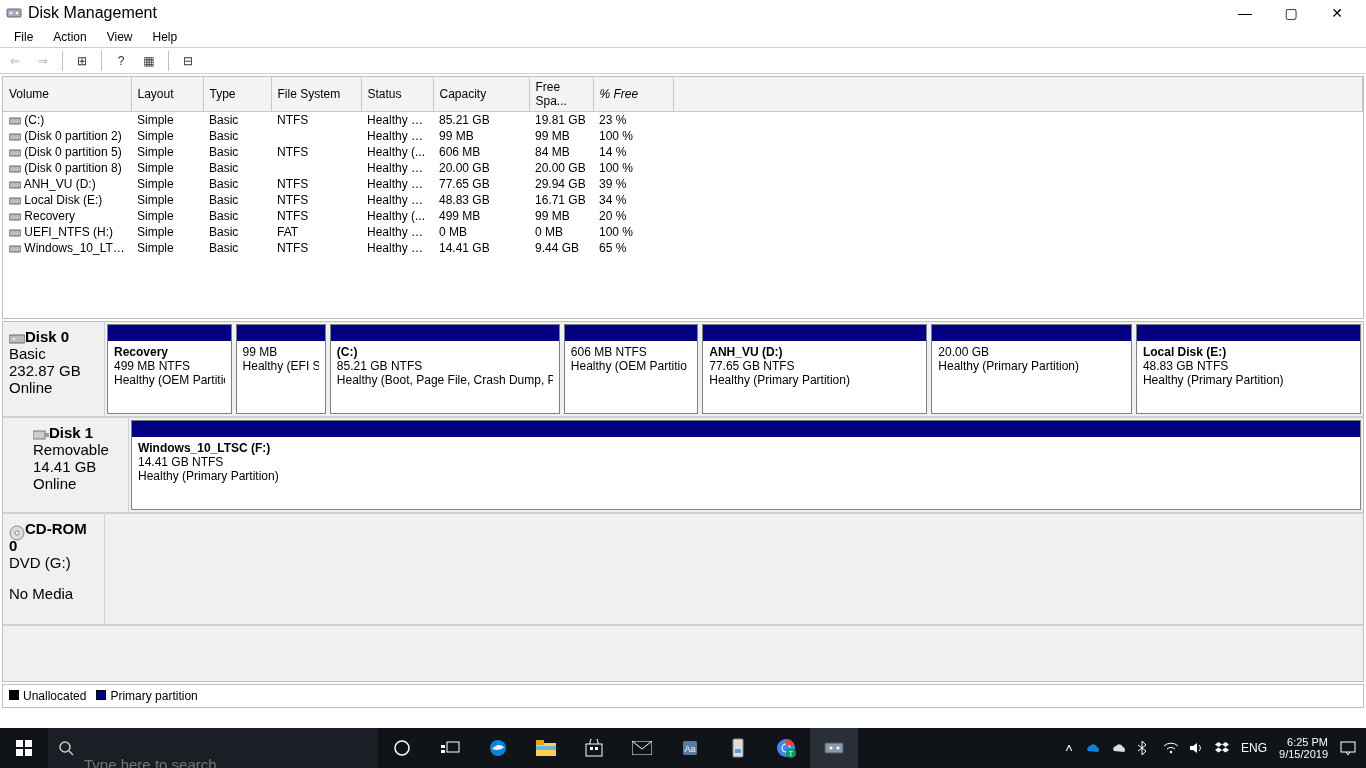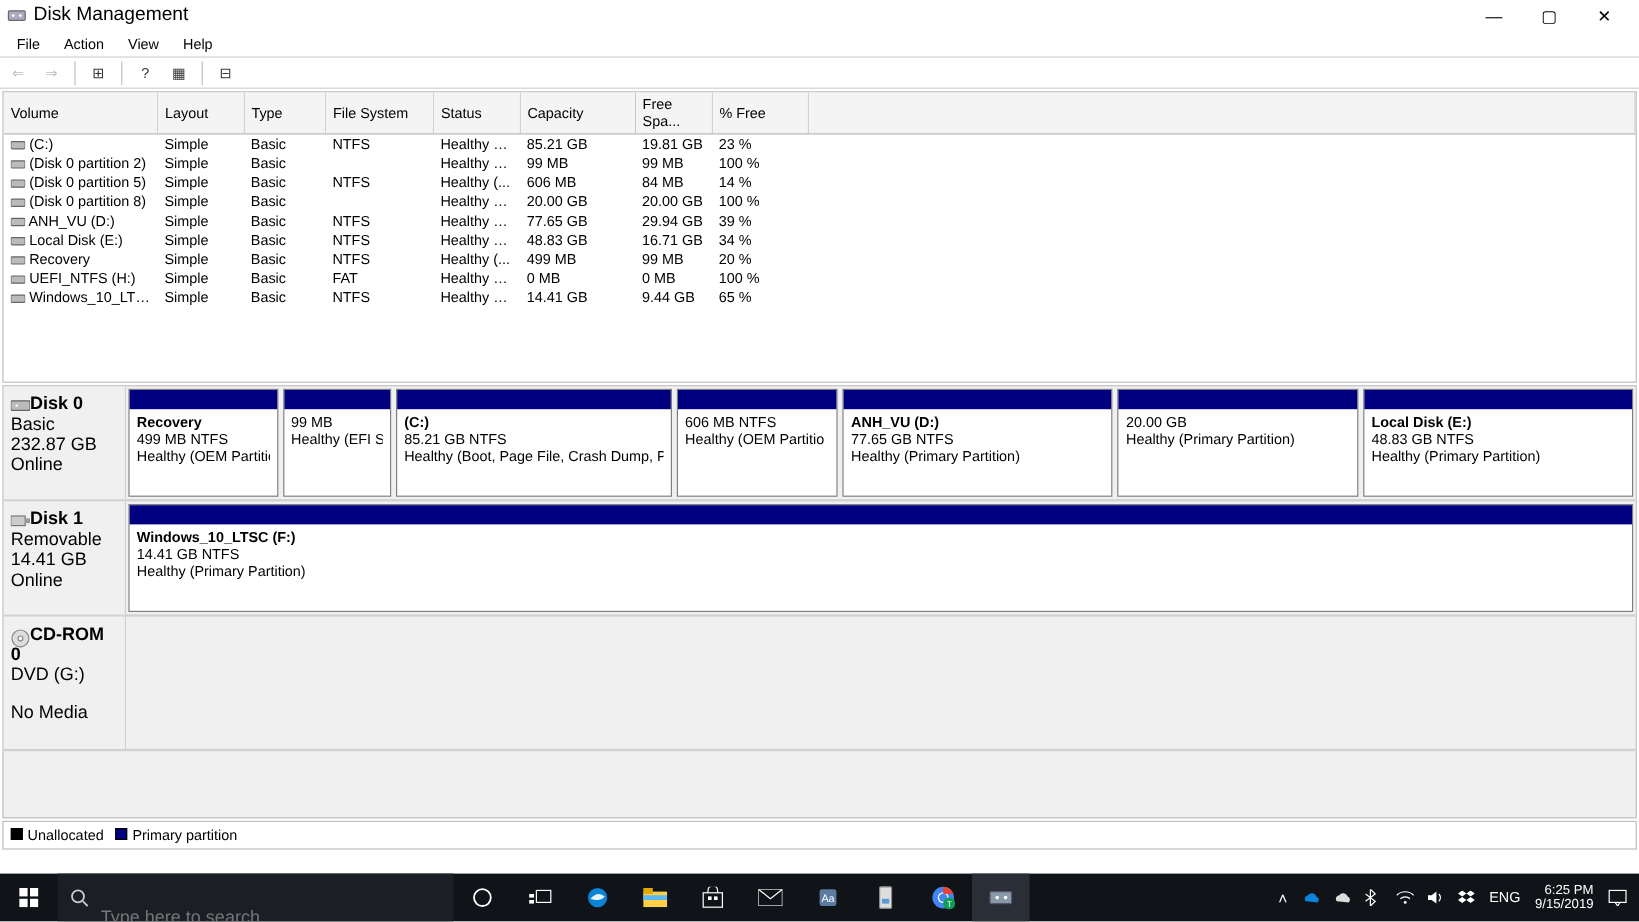--- a/index.html
+++ b/index.html
@@ -105,21 +105,21 @@
   <table>
     <thead>
         <tr id="volhdr">
           <th style="width: 128px;">Volume</th>
           <th style="width: 72px;">Layout</th>
           <th style="width: 68px;">Type</th>
           <th style="width: 90px;">File System</th>
           <th style="width: 72px;">Status</th>
           <th style="width: 96px;">Capacity</th>
           <th style="width: 64px;">Free Spa...</th>
-          <th style="width: 80px;">% Free</th>
+          <th style="width: 80px; font-style: italic;">% Free</th>
           <th style="width: auto;"></th>
         </tr>
       </thead>
     <tbody id="volbody">
         <tr class="row">
           <td style="width: 128px; max-width: 128px;"><svg class="vicon" viewBox="0 0 12 12">
               <rect x="0" y="3" width="12" height="6" rx="1" fill="#bbb" stroke="#666"></rect>
             </svg> (C:)</td>
           <td style="width: 72px; max-width: 72px;">Simple</td>
           <td style="width: 68px; max-width: 68px;">Basic</td>
@@ -298,21 +298,21 @@
         <div class="partbox" style="flex: 18.2 1 0px;">
           <div class="pbar"></div>
           <div class="pbody">
             <div class="ptitle">Local Disk  (E:)</div>
             <div class="pline">48.83 GB NTFS</div>
             <div class="pline">Healthy (Primary Partition)</div>
           </div>
         </div>
       </div>
     </div>
-    <div class="diskrow" style="height: 96px;">
+    <div class="diskrow" style="height: 96px; padding-left: 24px;">
       <div class="diskhdr">
         <div class="dname"><span class="dicon"><svg width="16" height="12" viewBox="0 0 16 12">
               <rect x="0" y="2" width="12" height="8" fill="#ccc" stroke="#777"></rect>
               <rect x="12" y="4" width="4" height="4" fill="#999"></rect>
             </svg></span>Disk 1</div>
         <div>Removable</div>
         <div>14.41 GB</div>
         <div>Online</div>
       </div>
       <div class="parts">

